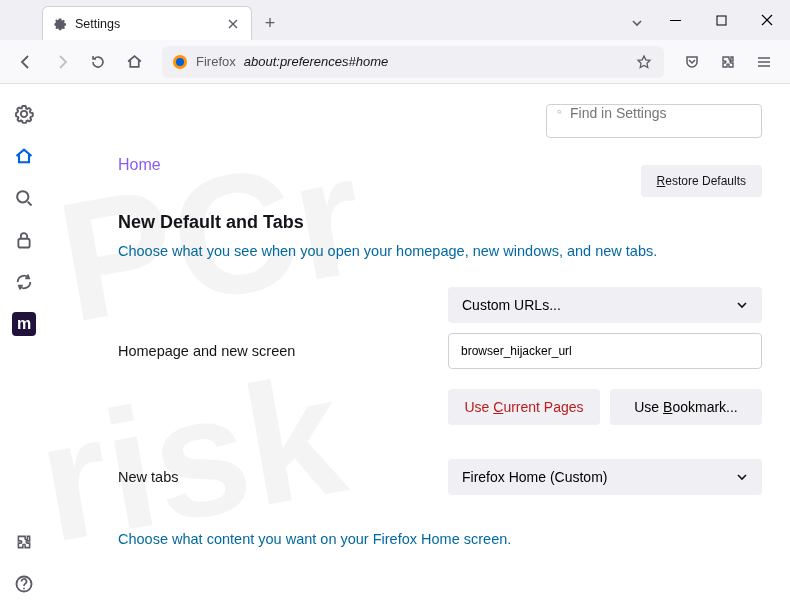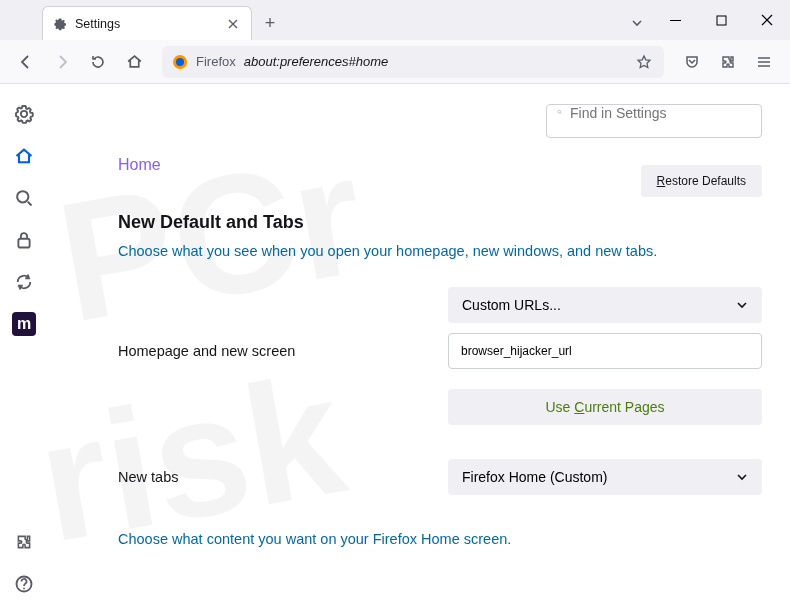--- a/index.html
+++ b/index.html
@@ -56,21 +56,21 @@
 h2 { font-size:18px; font-weight:600; color:#15141a; margin-bottom:10px; margin-top:6px; }
 .desc { font-size:14.5px; color:#0369a1; margin-bottom:28px; }
 
 .form-row { display:flex; align-items:center; margin-bottom:10px; }
 .form-label { width:330px; font-size:14.5px; color:#15141a; }
 .form-ctrls { flex:1; }
 .dropdown { width:100%; height:36px; background:#f0f0f4; border-radius:4px; display:flex; align-items:center; justify-content:space-between; padding:0 14px; font-size:14px; cursor:pointer; }
 .textinput { width:100%; height:36px; border:1px solid #cfcfd8; border-radius:4px; padding:0 12px; font-size:12px; outline:none; background:#fff; }
 .btn-row { display:flex; gap:10px; margin-top:10px; margin-bottom:24px; }
 .btn-row button { flex:1; height:36px; background:#f0f0f4; border:none; border-radius:4px; font-size:14px; cursor:pointer; }
-.btn-row button.disabled { color:#4d7c0f;text-align:center; }
+.btn-row button.disabled { color:#b91c1c;text-align:center; }
 
 svg { display:block; }
 </style>
 </head>
 <body>
 
 <div class="watermark wm1">PCr</div>
 <div class="watermark wm2">risk</div>
 
 <div class="window">
@@ -245,20 +245,21 @@
         <div class="form-label">Homepage and new screen</div>
         <div class="form-ctrls">
           <input class="textinput" value="browser_hijacker_url" style="">
         </div>
       </div>
 
       <div class="form-row">
         <div class="form-label"></div>
         <div class="form-ctrls btn-row">
           <button class="disabled">Use <span style="text-decoration:underline">C</span>urrent Pages</button>
+          <button>Use <span style="text-decoration:underline">B</span>ookmark...</button>
         </div>
       </div>
 
       <div class="form-row" style="margin-bottom:36px">
         <div class="form-label">New tabs</div>
         <div class="form-ctrls">
           <div class="dropdown">
             <span>Firefox Home (Custom)</span>
             <svg width="12" height="12" viewBox="0 0 12 12">
                 <path fill="none" stroke="#15141a" stroke-width="1.6" d="M2 4l4 4 4-4"></path>

